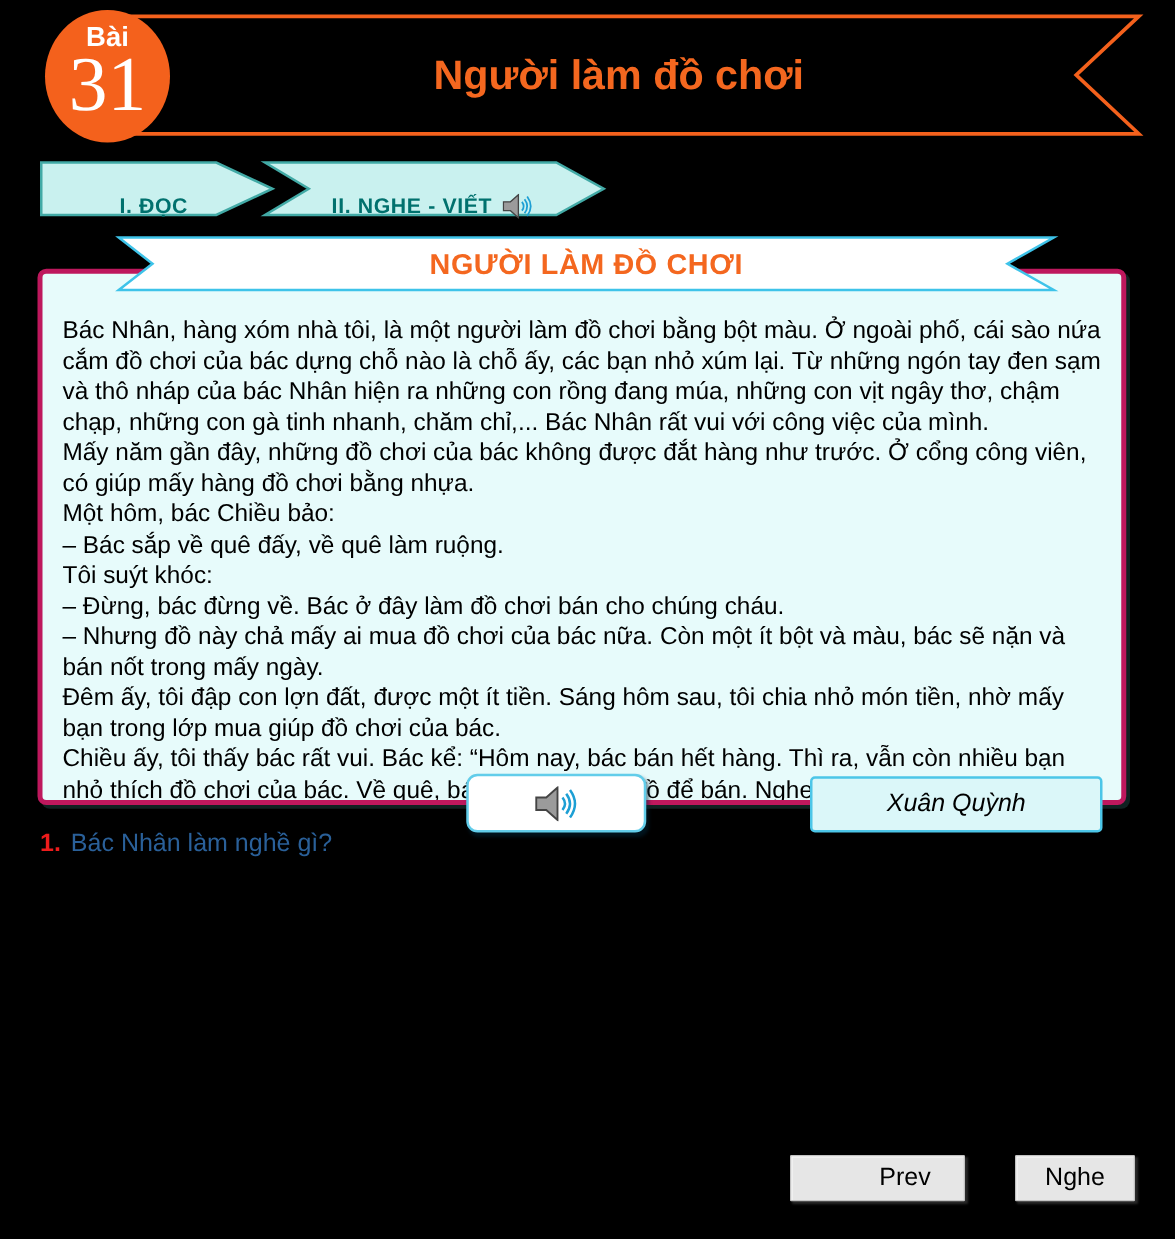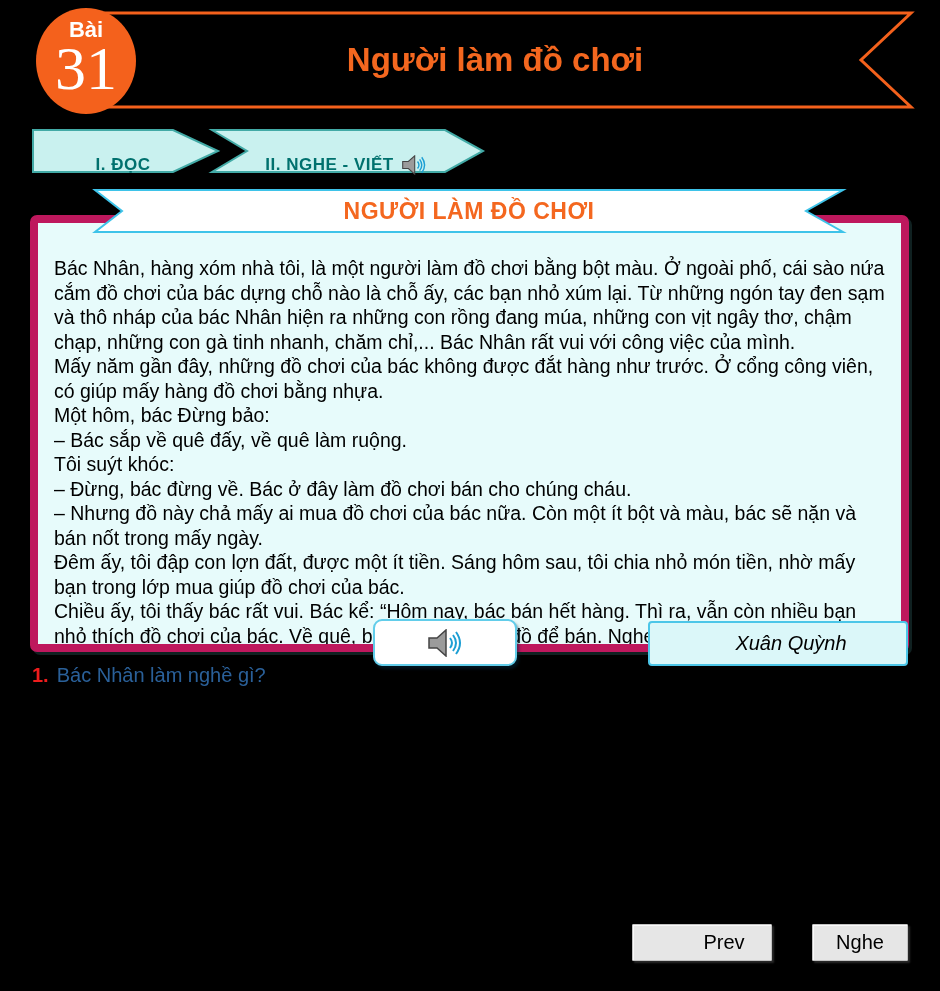--- a/index.html
+++ b/index.html
@@ -3,21 +3,21 @@
 <meta charset="utf-8">
 <style>
   html,body { margin:0; padding:0; background:#000; }
   .stage {
     position:relative; width:940px; height:991px; background:#000;
     overflow:hidden; font-family:"Liberation Sans", sans-serif;
   }
   
   .content-box {
     position:absolute; left:30px; top:215px; width:863px; height:421px;
-    background:#e7fbfb; border:8px solid #be185d; border-radius:7px;
+    background:#e7fbfb; border:4px solid #be185d; border-radius:7px;
     overflow:hidden; z-index:1; box-shadow:3px 3px 0 rgba(30,60,60,.55);
   }
   .story {
     padding:33px 12px 0 16px; font-size:19.5px; line-height:24.5px; color:#000;
   }
   .para { margin:0; }
   
   .decor { position:absolute; left:0; top:0; z-index:2; }
   
   .badge {
@@ -50,21 +50,21 @@
   .audio-button {
     position:absolute; left:373px; top:619px; width:140px; height:43px; z-index:3;
     background:#fff; border:2px solid #62cdea; border-radius:9px;
     display:flex; align-items:center; justify-content:center; cursor:pointer;
     box-shadow:2px 3px 3px rgba(0,40,60,.5);
   }
   .author-box {
     position:absolute; left:648px; top:621px; width:230px; height:41px; z-index:3;
     background:#dbf7f9; border:2px solid #4cc6e8; border-radius:4px;
     display:flex; align-items:center; justify-content:center;
-    font-style:italic; font-size:20px; color:#000;padding-left:26px;
+    font-style:italic; font-size:20px; color:#000;
   }
   .question {
     position:absolute; left:32px; top:664px; z-index:3; font-size:20px;
   }
   .q-num { color:#ee1c1c; font-weight:bold; margin-right:8px; }
   .q-text { color:#2a6099; }
   .nav-button {
     position:absolute; top:924px; width:94px; height:35px; z-index:3;
     background:#e6e6e6; border:1px solid #c2c2c2; border-radius:1px;
     display:flex; align-items:center; justify-content:center;
@@ -76,21 +76,21 @@
 </style>
 </head>
 <body>
 
 <div class="stage">
 
   <div class="content-box">
     <div class="story">
         <div class="para">Bác Nhân, hàng xóm nhà tôi, là một người làm đồ chơi bằng bột màu. Ở ngoài phố, cái sào nứa cắm đồ chơi của bác dựng chỗ nào là chỗ ấy, các bạn nhỏ xúm lại. Từ những ngón tay đen sạm và thô nháp của bác Nhân hiện ra những con rồng đang múa, những con vịt ngây thơ, chậm chạp, những con gà tinh nhanh, chăm chỉ,... Bác Nhân rất vui với công việc của mình.</div>
         <div class="para">Mấy năm gần đây, những đồ chơi của bác không được đắt hàng như trước. Ở cổng công viên, có giúp mấy hàng đồ chơi bằng nhựa.</div>
-        <div class="para">Một hôm, bác Đừng bảo:</div>
+        <div class="para">Một hôm, bác Chiều bảo:</div>
         <div class="para">– Bác sắp về quê đấy, về quê làm ruộng.</div>
         <div class="para">Tôi suýt khóc:</div>
         <div class="para">– Đừng, bác đừng về. Bác ở đây làm đồ chơi bán cho chúng cháu.</div>
         <div class="para">– Nhưng đồ này chả mấy ai mua đồ chơi của bác nữa. Còn một ít bột và màu, bác sẽ nặn và bán nốt trong mấy ngày.</div>
         <div class="para">Đêm ấy, tôi đập con lợn đất, được một ít tiền. Sáng hôm sau, tôi chia nhỏ món tiền, nhờ mấy bạn trong lớp mua giúp đồ chơi của bác.</div>
         <div class="para">Chiều ấy, tôi thấy bác rất vui. Bác kể: “Hôm nay, bác bán hết hàng. Thì ra, vẫn còn nhiều bạn nhỏ thích đồ chơi của bác. Về quê, bác cũng sẽ nặn đồ để bán. Nghe nói trẻ ở nông thôn thích thứ này</div>
       </div>
   </div>
 
   <svg class="decor" width="940" height="991" viewBox="0 0 940 991">

